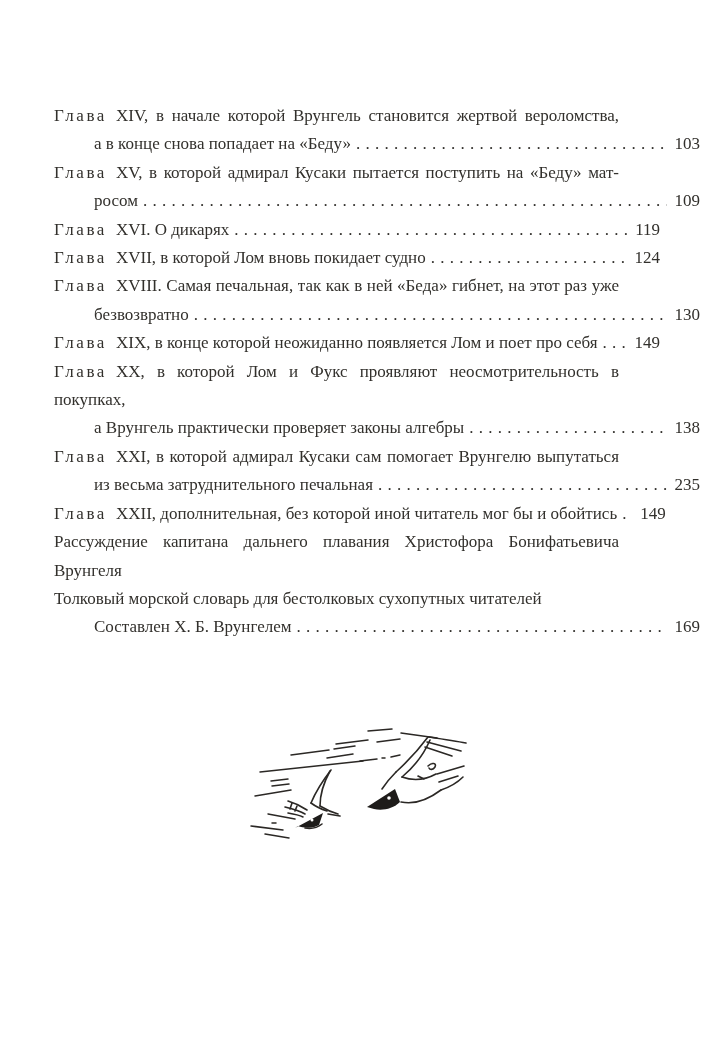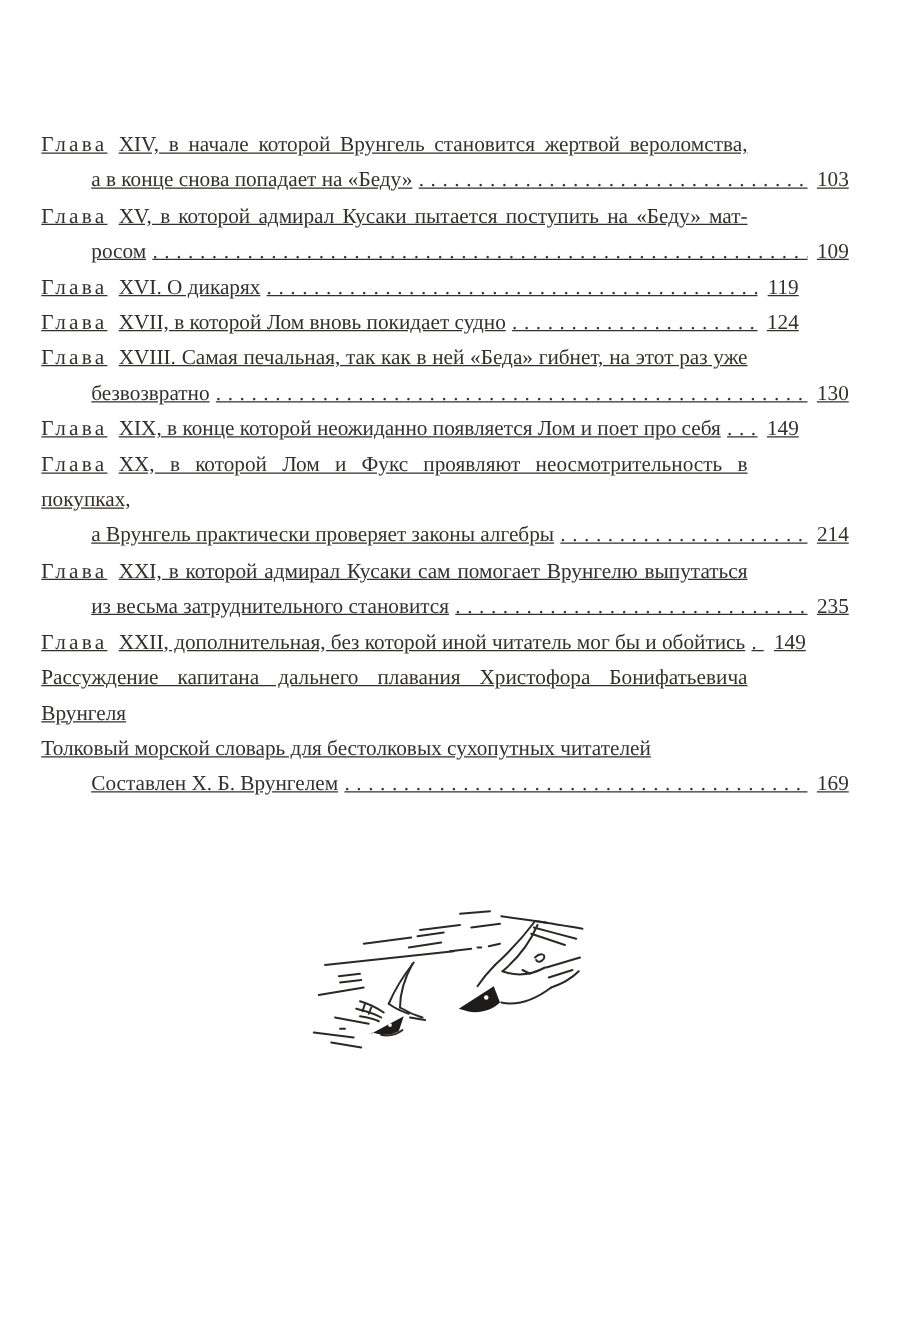--- a/index.html
+++ b/index.html
@@ -10,23 +10,22 @@
     font-family: "Liberation Serif", serif;
   }
   .page {
     position: relative;
     width: 723px; height: 1061px;
     color: #32302c;
     font-size: 17px;
   }
   .toc {
     position: absolute;
-    left: 33px; top: 102px;
+    left: 54px; top: 102px;
     width: 606px;
-    text-decoration: underline;
   }
   .line {
     line-height: 28.4px;
     white-space: nowrap;
   }
   
   .just {
     width: 565px;
     white-space: normal;
     text-align: justify;
@@ -127,28 +126,28 @@
         <span class="leader"></span>
         <span class="pg">149</span>
       </div>
     </div>
 
     <div class="entry">
       <div class="line just"><span class="ch">Глава</span><span>XX, в которой Лом и Фукс проявляют неосмотрительность в покупках,</span></div>
       <div class="line cont leaderline">
         <span class="txt">а Врунгель практически проверяет законы алгебры</span>
         <span class="leader"></span>
-        <span class="pg">214</span>
+        <span class="pg">138</span>
       </div>
     </div>
 
     <div class="entry">
       <div class="line just"><span class="ch">Глава</span><span>XXI, в которой адмирал Кусаки сам помогает Врунгелю выпутаться</span></div>
       <div class="line cont leaderline">
-        <span class="txt">из весьма затруднительного становится</span>
+        <span class="txt">из весьма затруднительного печальная</span>
         <span class="leader"></span>
         <span class="pg">235</span>
       </div>
     </div>
 
     <div class="entry">
       <div class="line leaderline">
         <span class="txt"><span class="ch">Глава</span><span>XXII, дополнительная, без которой иной читатель мог бы и обойтись</span></span>
         <span class="leader"></span>
         <span class="pg">149</span>

